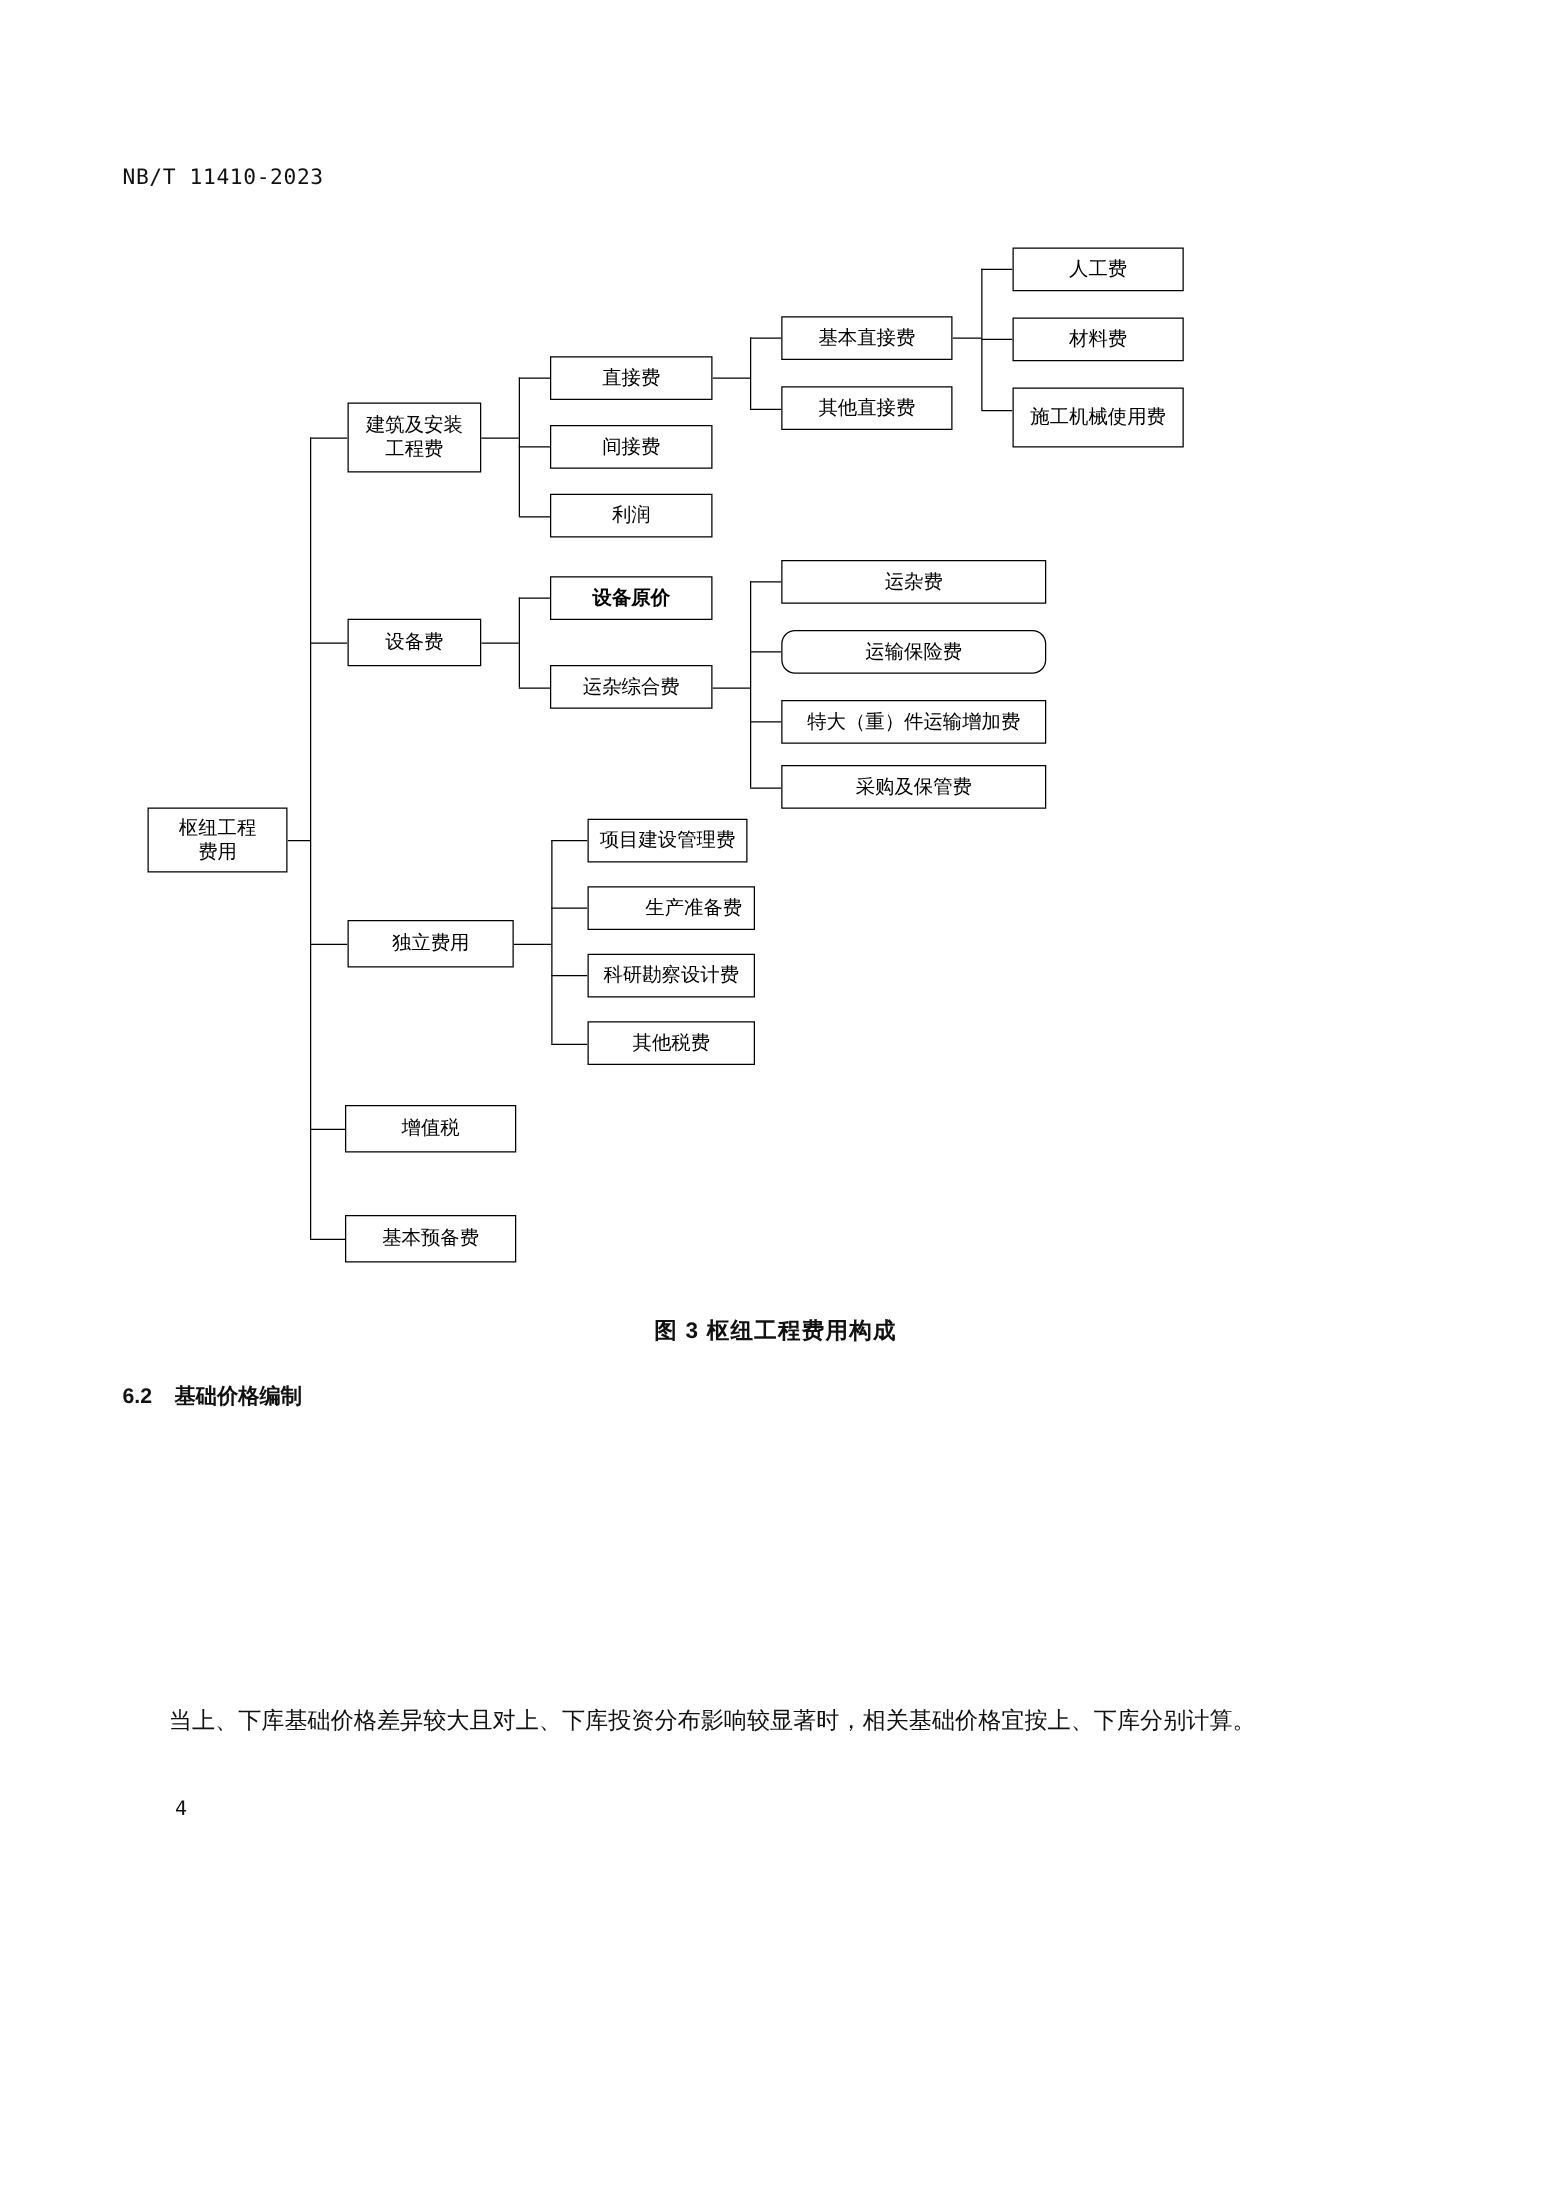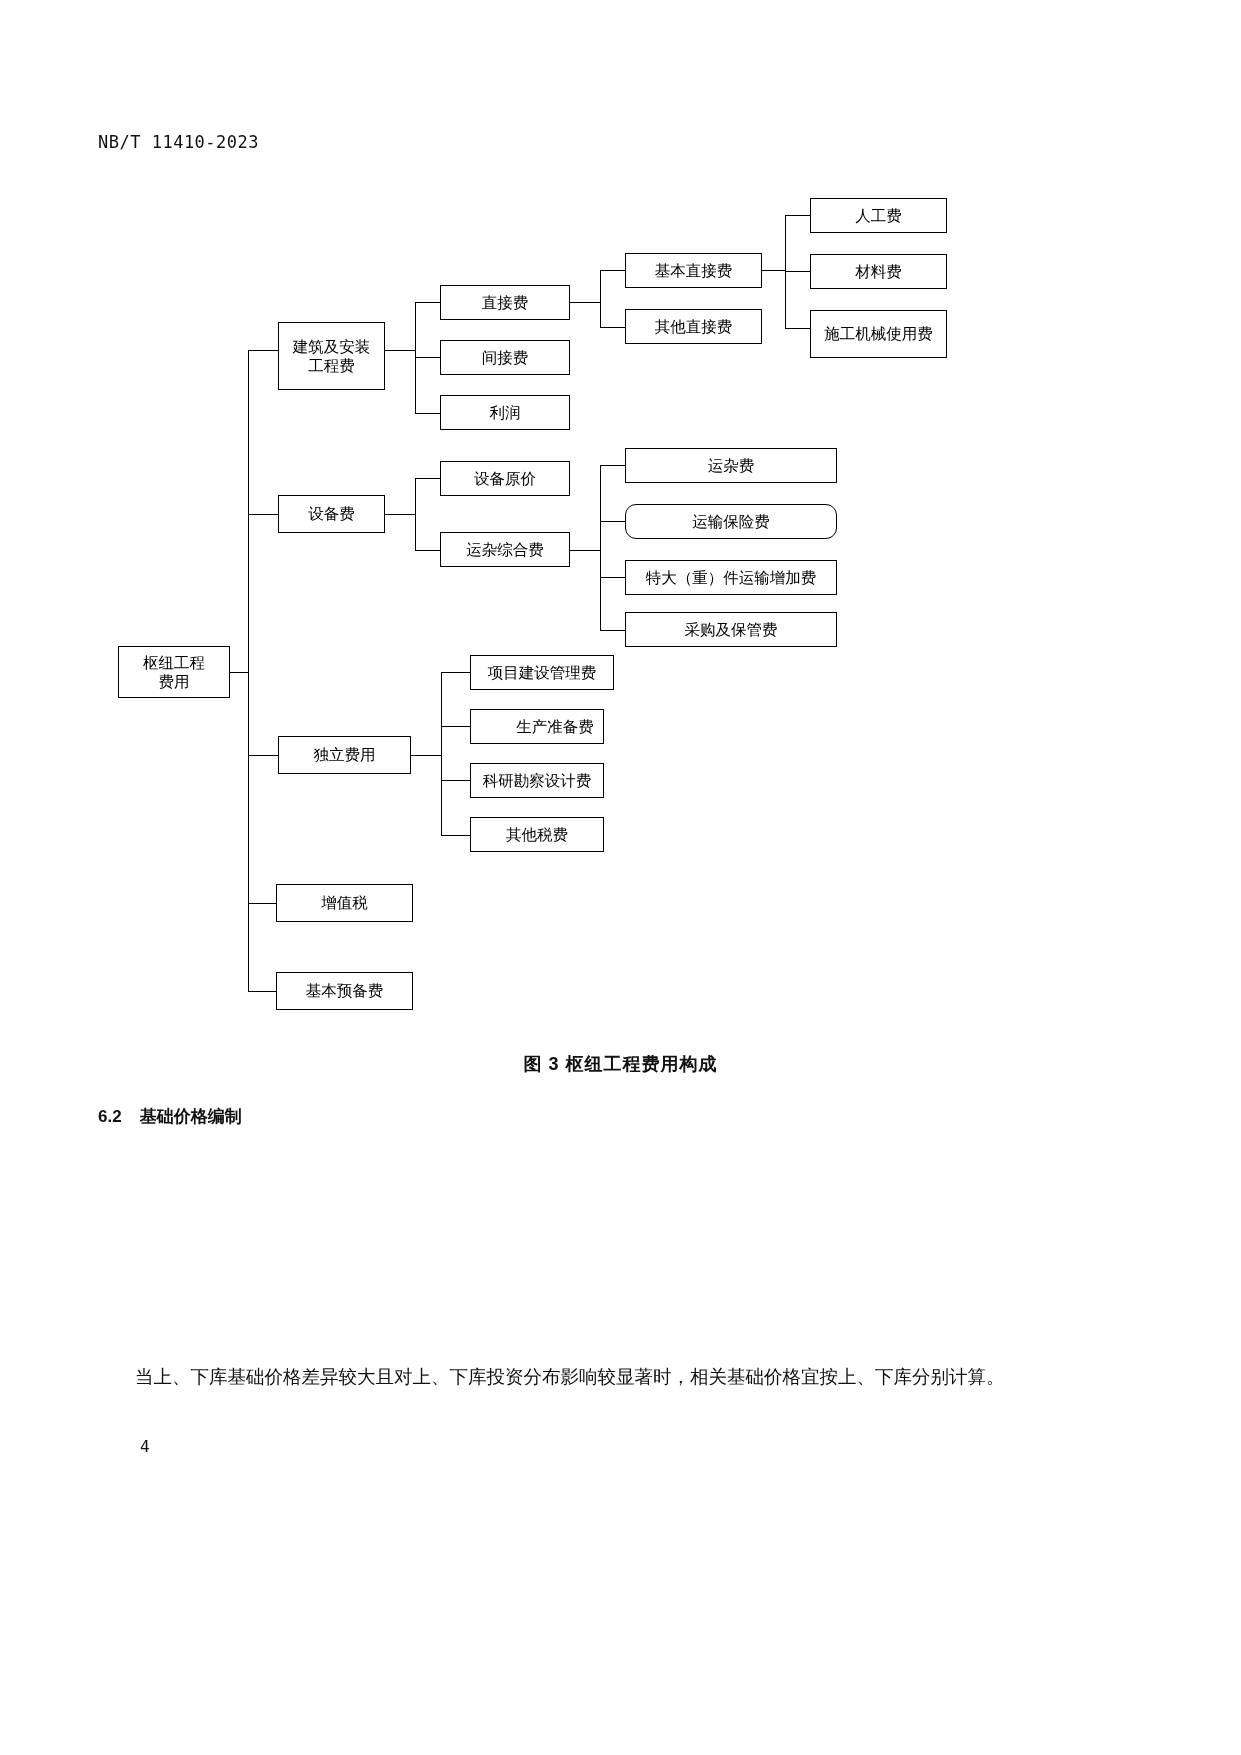--- a/index.html
+++ b/index.html
@@ -113,47 +113,47 @@
 
 <div class="page">
 
   <div class="header-code">NB/T 11410-2023</div>
 
   <div class="diagram">
 
     <div class="node" style="left:118px; top:476px; width:112px; height:52px;">枢纽工程
 费用</div>
 
-    <div class="node" style="left:278px; top:152px; width:107px; height:68px;">建筑及安装
+    <div class="node" style="left:278px; top:152px; width:107px; height:56px;">建筑及安装
 工程费</div>
     <div class="node" style="left:278px; top:325px; width:107px; height:38px;">设备费</div>
     <div class="node" style="left:278px; top:566px; width:133px; height:38px;">独立费用</div>
     <div class="node" style="left:276px; top:714px; width:137px; height:38px;">增值税</div>
     <div class="node" style="left:276px; top:802px; width:137px; height:38px;">基本预备费</div>
 
     <div class="node" style="left:440px; top:115px; width:130px; height:35px;">直接费</div>
     <div class="node" style="left:440px; top:170px; width:130px; height:35px;">间接费</div>
     <div class="node" style="left:440px; top:225px; width:130px; height:35px;">利润</div>
 
     <div class="node" style="left:625px; top:83px; width:137px; height:35px;">基本直接费</div>
     <div class="node" style="left:625px; top:139px; width:137px; height:35px;">其他直接费</div>
 
     <div class="node" style="left:810px; top:28px; width:137px; height:35px;">人工费</div>
     <div class="node" style="left:810px; top:84px; width:137px; height:35px;">材料费</div>
     <div class="node" style="left:810px; top:140px; width:137px; height:48px;">施工机械使用费</div>
 
-    <div class="node" style="left:440px; top:291px; width:130px; height:35px;">设备原价</div>
+    <div class="node" style="left:440px; top:291px; width:130px; height:35px;font-weight:bold;">设备原价</div>
     <div class="node" style="left:440px; top:362px; width:130px; height:35px;">运杂综合费</div>
 
     <div class="node" style="left:625px; top:278px; width:212px; height:35px;">运杂费</div>
     <div class="node" style="left:625px; top:334px; width:212px; height:35px;border-radius:11px;">运输保险费</div>
     <div class="node" style="left:625px; top:390px; width:212px; height:35px;">特大（重）件运输增加费</div>
     <div class="node" style="left:625px; top:442px; width:212px; height:35px;">采购及保管费</div>
 
-    <div class="node" style="left:470px; top:485px; width:144px; height:35px;">项目建设管理费</div>
+    <div class="node" style="left:470px; top:485px; width:128px; height:35px;">项目建设管理费</div>
     <div class="node" style="left:470px; top:539px; width:134px; height:35px;padding-left:40px;">生产准备费</div>
     <div class="node" style="left:470px; top:593px; width:134px; height:35px;">科研勘察设计费</div>
     <div class="node" style="left:470px; top:647px; width:134px; height:35px;">其他税费</div>
 
     <div class="ln h" style="left:230px; top:502px; width:18px;"></div>
     <div class="ln v" style="left:248px; top:180px; height:641px;"></div>
     <div class="ln h" style="left:248px; top:180px; width:30px;"></div>
     <div class="ln h" style="left:248px; top:344px; width:30px;"></div>
     <div class="ln h" style="left:248px; top:585px; width:30px;"></div>
     <div class="ln h" style="left:248px; top:733px; width:28px;"></div>

